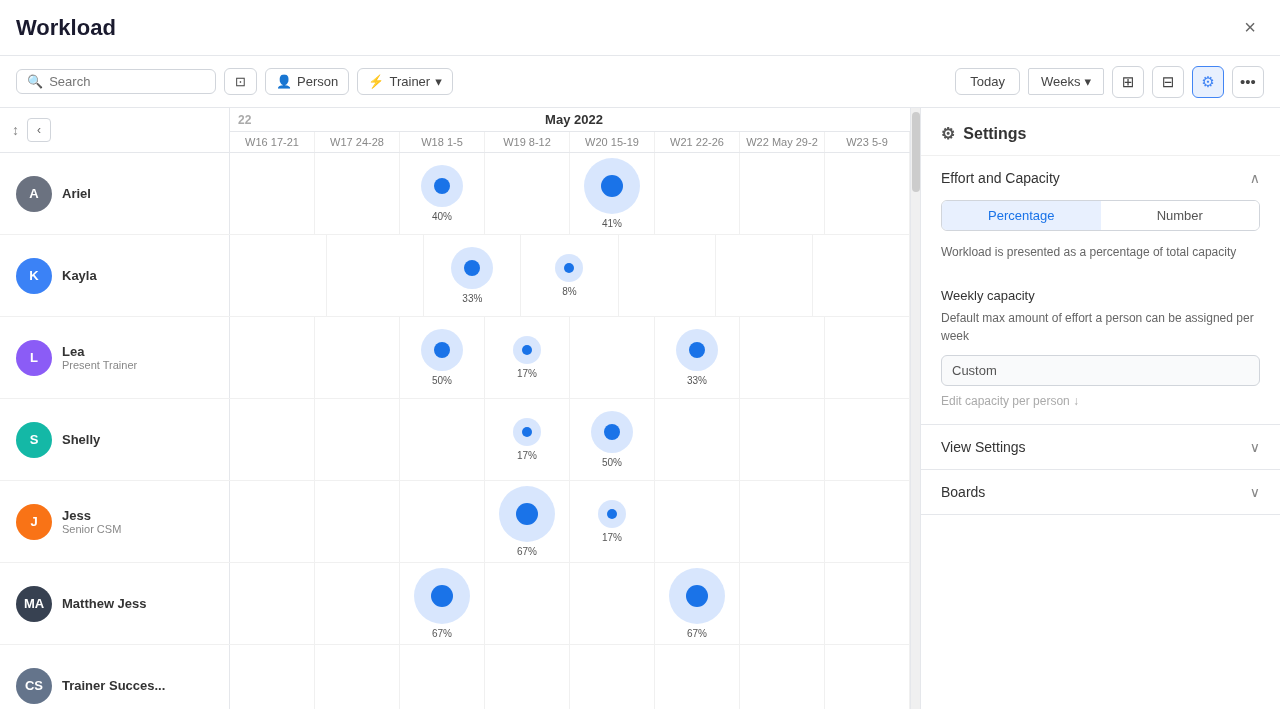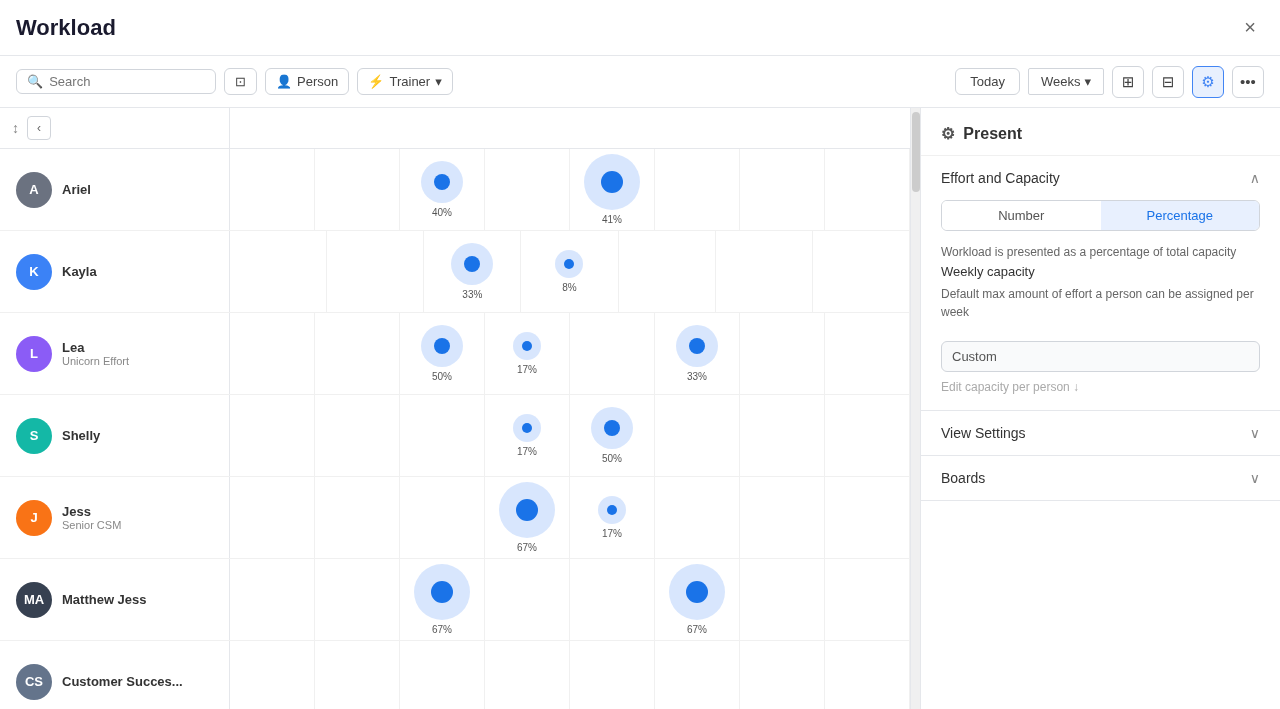--- a/index.html
+++ b/index.html
@@ -77,24 +77,24 @@
     .section-title { font-size: 14px; font-weight: 500; color: #333; }
     .chevron { color: #888; font-size: 14px; }
 
     .section-content { padding: 0 20px 16px; }
     .section-label { font-size: 13px; color: #555; margin-bottom: 10px; }
 
     .toggle-group { display: flex; border: 1px solid #d1d5db; border-radius: 6px; overflow: hidden; margin-bottom: 12px; }
     .toggle-option { flex: 1; text-align: center; padding: 7px 12px; font-size: 13px; cursor: pointer; border: none; background: #fff; color: #555; }
     .toggle-option.active { background: #e8f0fe; color: #1a73e8; font-weight: 500; }
 
-    .description-text { font-size: 12px; color: #666; line-height: 1.5; margin-bottom: 3px; }
+    .description-text { font-size: 12px; color: #666; line-height: 1.5; margin-bottom: 27px; }
 
     .subsection-title { font-size: 13px; font-weight: 500; color: #333; margin-bottom: 6px; }
-    .subsection-desc { font-size: 12px; color: #666; line-height: 1.5; margin-bottom: 20px; }
+    .subsection-desc { font-size: 12px; color: #666; line-height: 1.5; margin-bottom: 10px; }
 
     .custom-input { width: 100%; padding: 7px 10px; border: 1px solid #d1d5db; border-radius: 6px; font-size: 13px; color: #555; background: #f9fafb; outline: none; }
 
     .fade-text { font-size: 12px; color: #aaa; margin-top: 8px; }
   </style>
 </head>
 <body>
 
 <div class="app-container">
 
@@ -144,20 +144,37 @@
 
   <div class="main-content">
 
     <div class="workload-area">
 
       <div class="cal-header">
         <div class="person-col-header">
           <span class="sort-icon">↕</span>
           <button class="nav-btn">‹</button>
         </div>
+        <div class="weeks-header">
+          <div class="month-row">
+            <div class="month-label" style="flex:2; text-align:left; padding-left:8px; font-size:12px; color:#aaa;">22</div>
+            <div class="month-label" style="flex:5; font-size:13px; font-weight:600; color:#333;">May 2022</div>
+            <div class="month-label" style="flex:2;"></div>
+          </div>
+          <div class="week-row" id="week-row-container">
+              <div class="week-cell">W16 17-21</div>
+              <div class="week-cell">W17 24-28</div>
+              <div class="week-cell">W18 1-5</div>
+              <div class="week-cell">W19 8-12</div>
+              <div class="week-cell">W20 15-19</div>
+              <div class="week-cell">W21 22-26</div>
+              <div class="week-cell">W22 May 29-2</div>
+              <div class="week-cell">W23 5-9</div>
+            </div>
+        </div>
       </div>
 
       <div class="grid-body" id="grid-body-container">
           <div class="grid-row">
             <div class="person-cell">
               <div class="avatar" style="background: rgb(107, 114, 128);">A</div>
               <div class="person-info">
                 <span class="person-name">Ariel</span>
               </div>
             </div>
@@ -215,21 +232,21 @@
               <div class="workload-cell"></div>
               <div class="workload-cell"></div>
               <div class="workload-cell"></div>
             </div>
           </div>
           <div class="grid-row">
             <div class="person-cell">
               <div class="avatar" style="background: rgb(139, 92, 246);">L</div>
               <div class="person-info">
                 <span class="person-name">Lea</span>
-                <span class="person-role">Unicorn Effort</span>
+                <span class="person-role">Present Trainer</span>
               </div>
             </div>
             <div class="week-cells">
               <div class="workload-cell"></div>
               <div class="workload-cell"></div>
               <div class="workload-cell">
                 <div class="bubble-container">
                   <div style="width: 42px; height: 42px; border-radius: 50%; display: flex; align-items: center; justify-content: center; position: relative; background: rgba(59, 130, 246, 0.2);">
                     <div style="width: 16px; height: 16px; border-radius: 50%; background: rgb(26, 115, 232);"></div>
                   </div>
@@ -351,21 +368,21 @@
                 </div>
               </div>
               <div class="workload-cell"></div>
               <div class="workload-cell"></div>
             </div>
           </div>
           <div class="grid-row">
             <div class="person-cell">
               <div class="avatar" style="background: rgb(100, 116, 139);">CS</div>
               <div class="person-info">
-                <span class="person-name">Customer Succes...</span>
+                <span class="person-name">Trainer Succes...</span>
               </div>
             </div>
             <div class="week-cells">
               <div class="workload-cell"></div>
               <div class="workload-cell"></div>
               <div class="workload-cell"></div>
               <div class="workload-cell"></div>
               <div class="workload-cell"></div>
               <div class="workload-cell"></div>
               <div class="workload-cell"></div>
@@ -375,32 +392,32 @@
         </div>
     </div>
 
     <div class="scroll-track">
       <div class="scroll-thumb"></div>
     </div>
 
     <div class="settings-panel">
       <div class="settings-header">
         <span class="settings-icon">⚙</span>
-        <span>Present</span>
+        <span>Settings</span>
       </div>
 
       <div class="settings-section">
         <div class="section-header">
           <span class="section-title">Effort and Capacity</span>
           <span class="chevron">∧</span>
         </div>
         <div class="section-content">
           <div class="toggle-group">
+            <button class="toggle-option active">Percentage</button>
             <button class="toggle-option">Number</button>
-            <button class="toggle-option active">Percentage</button>
           </div>
           <div class="description-text">Workload is presented as a percentage of total capacity</div>
           <div class="subsection-title">Weekly capacity</div>
           <div class="subsection-desc">Default max amount of effort a person can be assigned per week</div>
           <input class="custom-input" type="text" value="Custom" style="">
           <div class="fade-text">Edit capacity per person ↓</div>
         </div>
       </div>
 
       <div class="settings-section">

